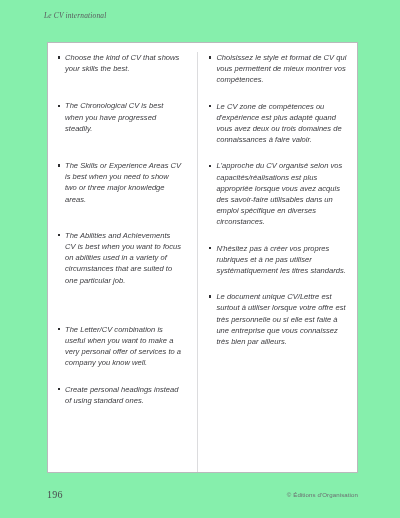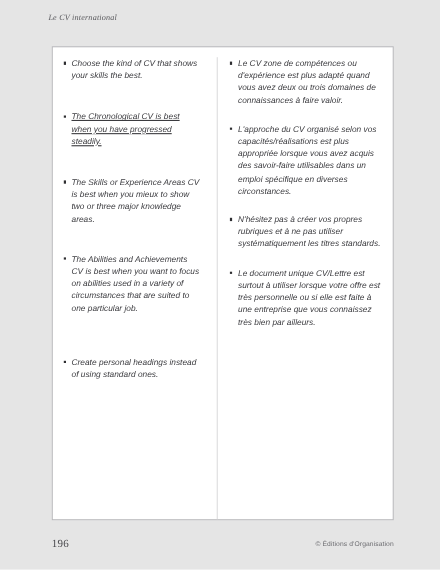--- a/index.html
+++ b/index.html
@@ -10,21 +10,21 @@
   body {
     width: 400px;
     height: 518px;
     position: relative;
     font-family: "Liberation Sans", sans-serif;
     overflow: hidden;
   }
   .page {
     position: absolute;
     inset: 0;
-    background: #e5e5e5;
+    background: #86efac;
   }
 
   
   .running-head {
     position: absolute;
     left: 44px;
     top: 11px;
     font-family: "Liberation Serif", serif;
     font-style: italic;
     font-size: 7.4px;
@@ -88,21 +88,21 @@
     position: absolute;
     left: 0.5px;
     top: 4.2px;
     width: 2.4px;
     height: 2.4px;
     background: #2e2e31;
   }
 
   
   .col-left  li:nth-child(1) { margin-bottom: 26px; }
-  .col-left  li:nth-child(2) { margin-bottom: 26px; text-decoration: underline; }
+  .col-left  li:nth-child(2) { margin-bottom: 26px; }
   .col-left  li:nth-child(3) { margin-bottom: 25px; }
   .col-left  li:nth-child(4) { margin-bottom: 38px; }
   .col-left  li:nth-child(5) { margin-bottom: 15px; }
 
   .col-right li:nth-child(1) { margin-bottom: 15px; }
   .col-right li:nth-child(2) { margin-bottom: 15px; }
   .col-right li:nth-child(3) { margin-bottom: 15px; }
   .col-right li:nth-child(4) { margin-bottom: 15px; }
   .col-right li:nth-child(5) { margin-bottom: 15px; }
 
@@ -138,28 +138,30 @@
 
   <div class="running-head">Le CV international</div>
 
   <div class="content-box">
     <div class="columns">
 
       <div class="col col-left">
         <ul class="bullets">
           <li>Choose the kind of CV that shows your skills the best.</li>
           <li>The Chronological CV is best when you have progressed steadily.</li>
-          <li>The Skills or Experience Areas CV is best when you mieux to show two or three major knowledge areas.</li>
+          <li>The Skills or Experience Areas CV is best when you need to show two or three major knowledge areas.</li>
           <li>The Abilities and Achievements CV is best when you want to focus on abilities used in a variety of circumstances that are suited to one particular job.</li>
+          <li>The Letter/CV combination is useful when you want to make a very personal offer of services to a company you know well.</li>
           <li>Create personal headings instead of using standard ones.</li>
         </ul>
       </div>
 
       <div class="col col-right">
         <ul class="bullets">
+          <li>Choisissez le style et format de CV qui vous permettent de mieux montrer vos compétences.</li>
           <li>Le CV zone de compétences ou d'expérience est plus adapté quand vous avez deux ou trois domaines de connaissances à faire valoir.</li>
           <li>L'approche du CV organisé selon vos capacités/réalisations est plus appropriée lorsque vous avez acquis des savoir-faire utilisables dans un emploi spécifique en diverses circonstances.</li>
           <li>N'hésitez pas à créer vos propres rubriques et à ne pas utiliser systématiquement les titres standards.</li>
           <li>Le document unique CV/Lettre est surtout à utiliser lorsque votre offre est très personnelle ou si elle est faite à une entreprise que vous connaissez très bien par ailleurs.</li>
         </ul>
       </div>
 
     </div>
   </div>
 

